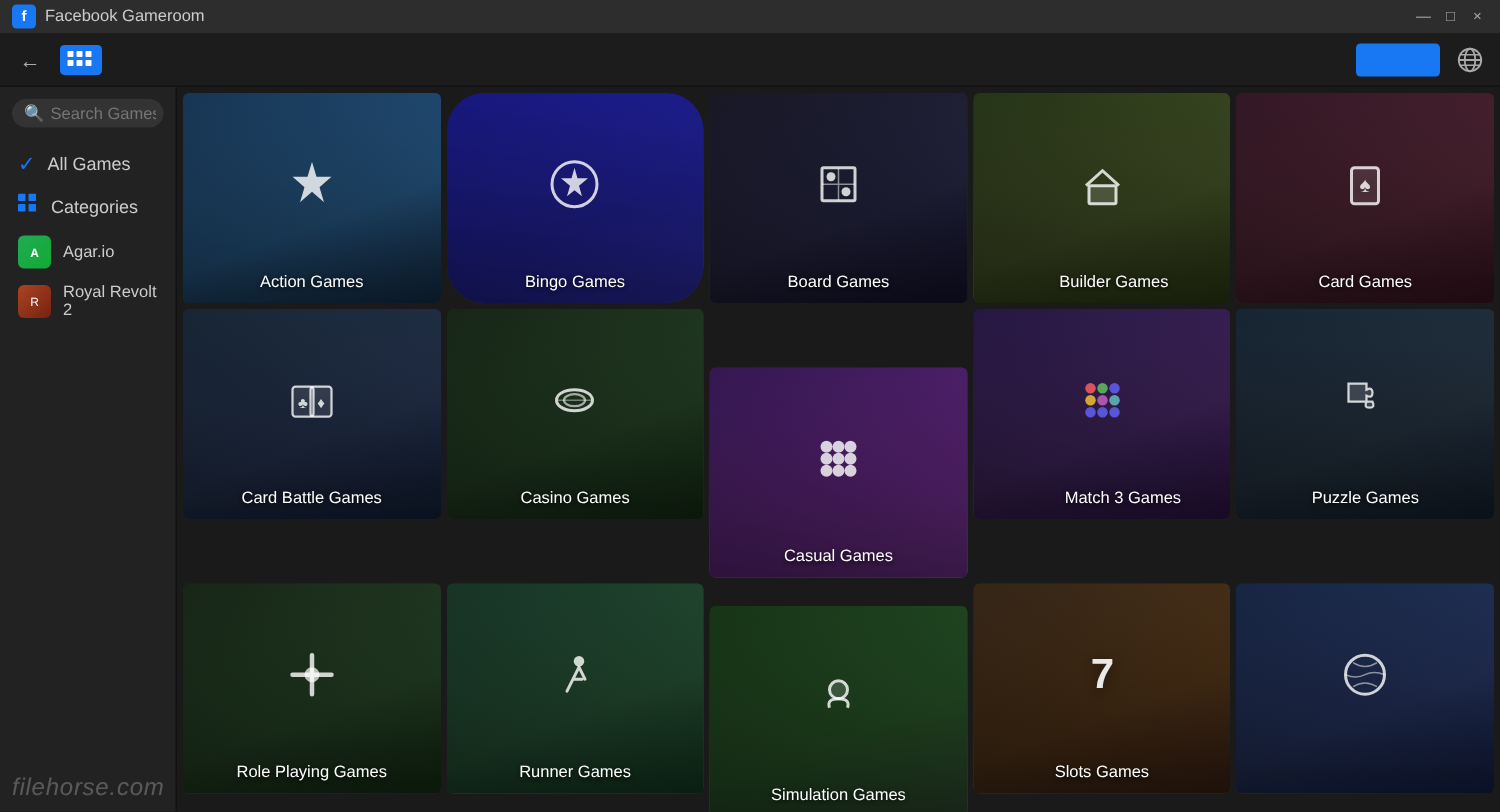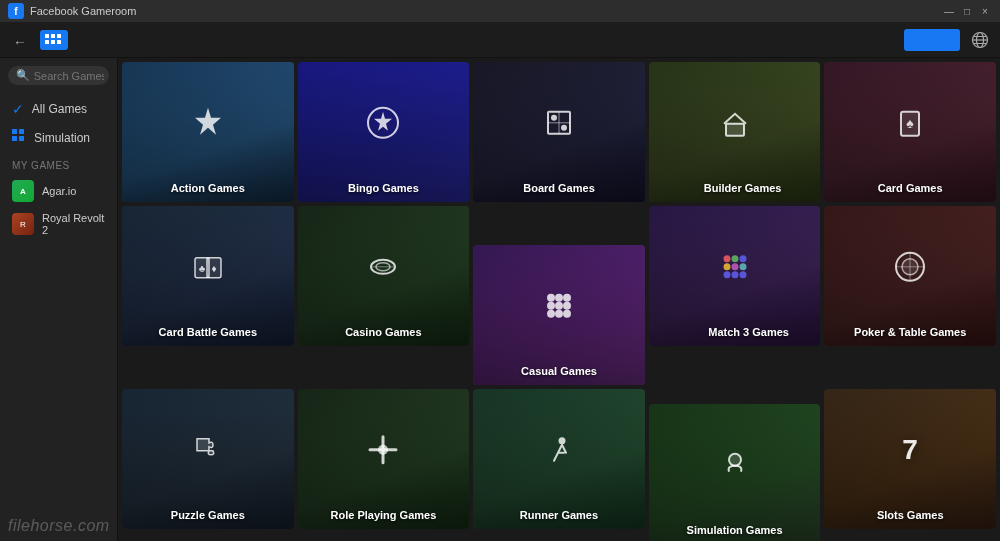--- a/index.html
+++ b/index.html
@@ -200,21 +200,21 @@
       text-shadow: 0 2px 8px rgba(0,0,0,0.5);
     }
 
     .card-label {
       position: relative;
       z-index: 1;
       font-size: 11px;
       color: #fff;
       text-align: center;
       padding: 0 4px 8px 4px;
-      font-weight: 700;
+      font-weight: 400;
       text-shadow: 0 1px 3px rgba(0,0,0,0.8);
     }
 
     
     .watermark {
       position: fixed;
       bottom: 6px;
       left: 8px;
       font-size: 16px;
       color: rgba(255,255,255,0.25);
@@ -281,45 +281,44 @@
     </div>
     <div class="sidebar-nav-item">
       <span class="sidebar-nav-icon">
         <svg width="14" height="14" viewBox="0 0 14 14">
           <rect x="0" y="0" width="5" height="5" rx="0.5" fill="#1877f2"></rect>
           <rect x="7" y="0" width="5" height="5" rx="0.5" fill="#1877f2"></rect>
           <rect x="0" y="7" width="5" height="5" rx="0.5" fill="#1877f2"></rect>
           <rect x="7" y="7" width="5" height="5" rx="0.5" fill="#1877f2"></rect>
         </svg>
       </span>
-      <span>Simulation</span>
-    </div>
-
-    <div class="sidebar-section-label">MY GAMES</div>
+      <span>Categories</span>
+    </div>
+
 
     <div class="sidebar-game-item">
       <div class="game-thumb game-thumb-agar">A</div>
       <span>Agar.io</span>
     </div>
     <div class="sidebar-game-item">
       <div class="game-thumb game-thumb-royal">R</div>
       <span>Royal Revolt 2</span>
     </div>
   </div>
 
   <div class="content">
     <div class="grid" id="categories-grid">
     <div class="game-card" style="background: linear-gradient(160deg, rgb(26, 60, 94) 0%, rgb(42, 96, 144) 60%, rgb(26, 58, 92) 100%);">
     <div class="card-overlay"></div>
     <div class="card-icon"><svg width="38" height="38" viewBox="0 0 38 38" fill="none">
               <path d="M19 4 L22 14 L32 14 L24 21 L27 31 L19 24 L11 31 L14 21 L6 14 L16 14 Z" fill="rgba(255,255,255,0.8)"></path>
             </svg></div>
     <div class="card-label">Action Games</div>
   </div>
-        <div class="game-card" style="background: linear-gradient(160deg, rgb(26, 26, 140) 0%, rgb(37, 37, 170) 60%, rgb(53, 53, 204) 100%);">
+        <div class="game-card" style="background: linear-gradient(160deg, rgb(26, 26, 140) 0%, rgb(37, 37, 170) 60%, rgb(53, 53, 204) 100%); border-radius: 25px;">
     <div class="card-overlay"></div>
     <div class="card-icon"><svg width="38" height="38" viewBox="0 0 38 38" fill="none">
               <circle cx="19" cy="19" r="15" stroke="rgba(255,255,255,0.8)" stroke-width="2" fill="none"></circle>
               <path d="M19 8 L21 15 L28 15 L22 20 L24 27 L19 23 L14 27 L16 20 L10 15 L17 15 Z" fill="rgba(255,255,255,0.8)"></path>
             </svg></div>
     <div class="card-label">Bingo Games</div>
   </div>
         <div class="game-card" style="background: linear-gradient(160deg, rgb(26, 26, 42) 0%, rgb(42, 42, 74) 60%, rgb(24, 24, 58) 100%);">
     <div class="card-overlay"></div>
     <div class="card-icon"><svg width="38" height="38" viewBox="0 0 38 38" fill="none">
@@ -388,30 +387,20 @@
               <circle cx="27" cy="11" r="3.5" fill="rgba(100,100,255,0.8)"></circle>
               <circle cx="11" cy="19" r="3.5" fill="rgba(255,200,50,0.8)"></circle>
               <circle cx="19" cy="19" r="3.5" fill="rgba(200,100,200,0.8)"></circle>
               <circle cx="27" cy="19" r="3.5" fill="rgba(100,200,200,0.8)"></circle>
               <circle cx="11" cy="27" r="3.5" fill="rgba(100,100,255,0.8)"></circle>
               <circle cx="19" cy="27" r="3.5" fill="rgba(100,100,255,0.8)"></circle>
               <circle cx="27" cy="27" r="3.5" fill="rgba(100,100,255,0.8)"></circle>
             </svg></div>
     <div class="card-label">Match 3 Games</div>
   </div>
-        <div class="game-card" style="background: linear-gradient(160deg, rgb(58, 26, 26) 0%, rgb(90, 42, 42) 60%, rgb(74, 26, 26) 100%);">
-    <div class="card-overlay"></div>
-    <div class="card-icon"><svg width="38" height="38" viewBox="0 0 38 38" fill="none">
-              <circle cx="19" cy="19" r="14" stroke="rgba(255,255,255,0.8)" stroke-width="2" fill="none"></circle>
-              <circle cx="19" cy="19" r="8" stroke="rgba(255,255,255,0.6)" stroke-width="1.5" fill="rgba(255,255,255,0.1)"></circle>
-              <line x1="5" y1="19" x2="33" y2="19" stroke="rgba(255,255,255,0.4)" stroke-width="1"></line>
-              <line x1="19" y1="5" x2="19" y2="33" stroke="rgba(255,255,255,0.4)" stroke-width="1"></line>
-            </svg></div>
-    <div class="card-label">Poker &amp; Table Games</div>
-  </div>
         <div class="game-card" style="background: linear-gradient(160deg, rgb(26, 42, 58) 0%, rgb(42, 58, 74) 60%, rgb(28, 42, 60) 100%);">
     <div class="card-overlay"></div>
     <div class="card-icon"><svg width="38" height="38" viewBox="0 0 38 38" fill="none">
               <path d="M8 8 L20 8 L20 12 Q24 10 24 14 Q24 18 20 16 L20 20 L24 20 Q26 24 22 24 Q18 24 20 20 L8 20 Z" stroke="rgba(255,255,255,0.8)" stroke-width="1.5" fill="rgba(255,255,255,0.15)"></path>
             </svg></div>
     <div class="card-label">Puzzle Games</div>
   </div>
         <div class="game-card" style="background: linear-gradient(160deg, rgb(26, 42, 26) 0%, rgb(42, 74, 42) 60%, rgb(26, 58, 26) 100%);">
     <div class="card-overlay"></div>
     <div class="card-icon"><svg width="38" height="38" viewBox="0 0 38 38" fill="none">

